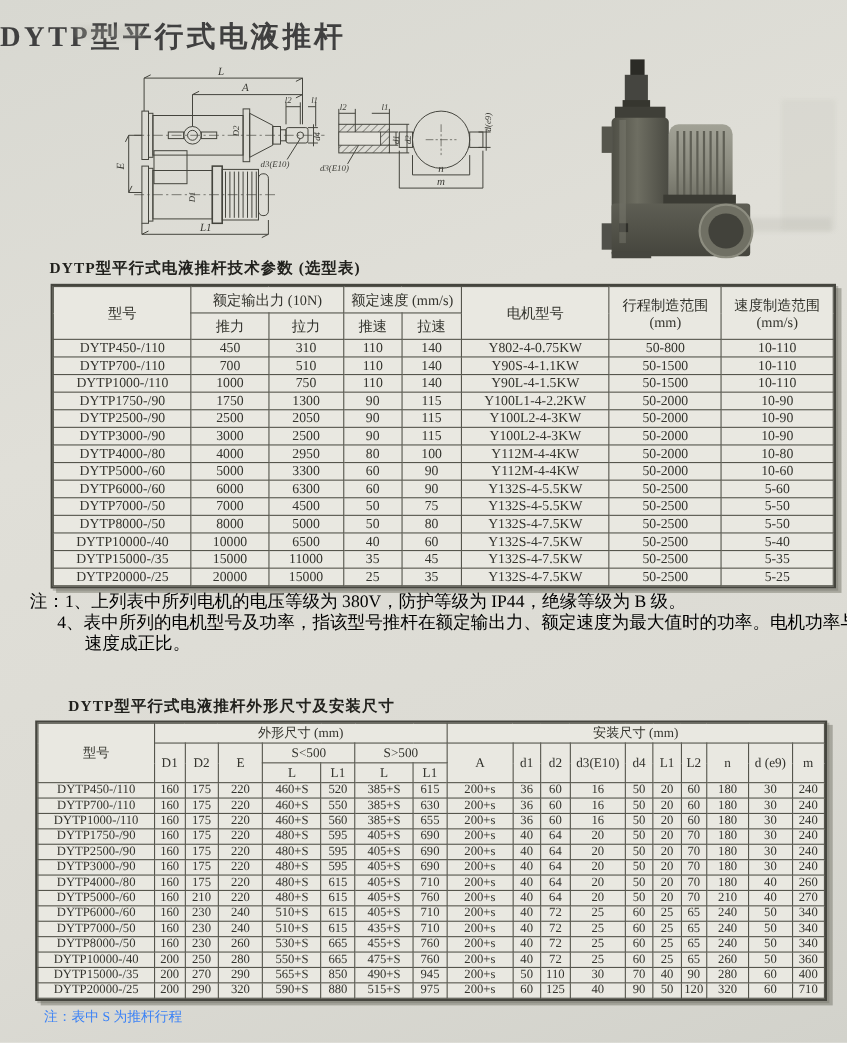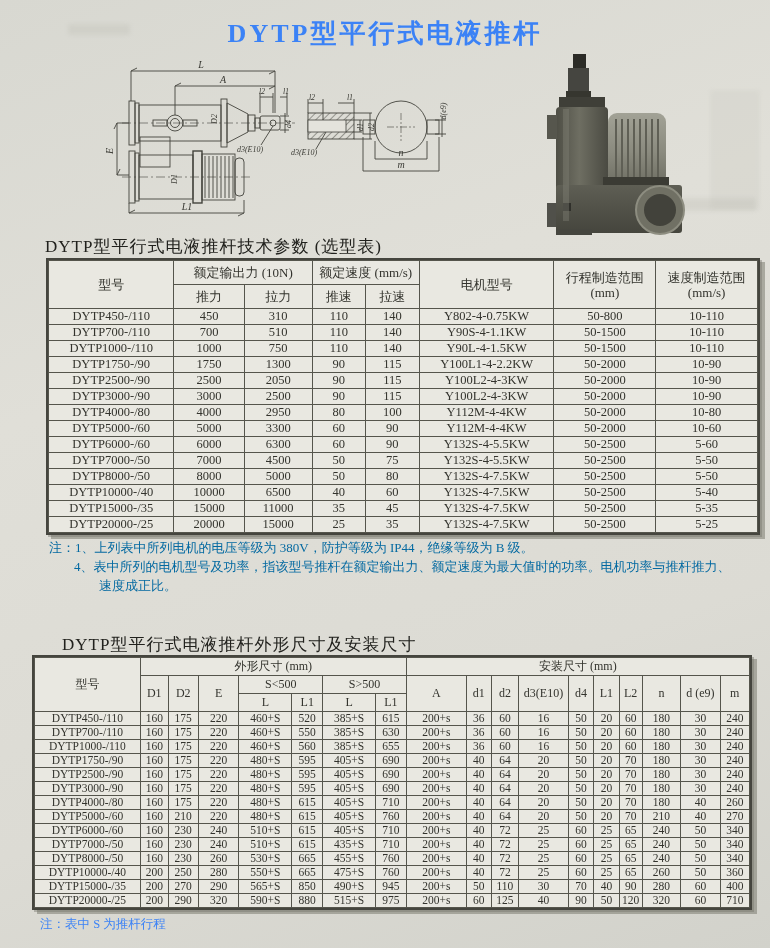--- a/index.html
+++ b/index.html
@@ -3,44 +3,44 @@
 <meta charset="utf-8">
 <style>
   html,body{margin:0;padding:0;}
   body{
     width:770px;height:948px;position:relative;overflow:hidden;
     background:linear-gradient(160deg,#d8d8d1 0%,#e0dfd8 35%,#dcdbd4 70%,#d2d2cb 100%);
     font-family:"Liberation Serif","DejaVu Serif",serif;
     color:#2d2d28;
   }
   .page-title{
-    position:absolute;top:16px;left:0;width:100%;text-align:center;
-    font-size:26px;font-weight:bold;letter-spacing:3px;color:#3b82f6;margin:0;
+    position:absolute;top:16px;left:0;width:100%;
+    font-size:26px;font-weight:bold;letter-spacing:3px;color:#404040;margin:0;
   }
   .figure{position:absolute;top:55px;left:90px;}
   .photo{position:absolute;top:53px;left:523px;}
   .bleed{position:absolute;background:#b9b9b0;opacity:.28;filter:blur(2px);border-radius:2px;}
-  .sec-heading{position:absolute;font-size:17px;font-weight:normal;color:#21211d;letter-spacing:1px;}
+  .sec-heading{position:absolute;font-size:14px;font-weight:bold;color:#21211d;letter-spacing:1px;}
   #s1h{top:235px;left:45px;}
   #s2h{top:633px;left:32px;margin-left:30px;}
   .tblwrap{
     position:absolute;background:#e9e8e1;
     border:2px solid #45453e;
     box-shadow:5px 4px 0 rgba(115,115,104,.5),2px 2px 0 rgba(95,95,85,.35);
   }
   .tblwrap1{top:258px;left:46px;width:710px;}
   .tblwrap2{top:655px;left:32px;width:716px;}
   table{border-collapse:collapse;width:100%;table-layout:fixed;}
   th,td{border:1px solid #55554c;text-align:center;vertical-align:middle;
         padding:0;font-weight:normal;white-space:nowrap;overflow:hidden;color:#33332d;}
   #t1 th{font-size:13px;height:23px;line-height:15px;}
   #t1 td{font-size:12.5px;height:15px;line-height:15px;}
   #t2 th{font-size:12px;height:17px;line-height:13px;}
   #t2 td{font-size:11.5px;height:13px;line-height:13px;}
-  .notes{position:absolute;top:538px;left:49px;width:700px;font-size:13px;line-height:19px;color:#0369a1;}
+  .notes{position:absolute;top:538px;left:27px;width:700px;font-size:16px;line-height:19px;color:#000000;}
   .notes .ln{white-space:nowrap;}
   .notes .ind1{padding-left:25px;}
   .notes .ind2{padding-left:50px;}
   .note2{position:absolute;top:916px;left:40px;font-size:12.5px;color:#3b82f6;}
   svg text{font-family:"Liberation Serif","DejaVu Serif",serif;fill:#3a3a34;}
   .dim{font-size:10px;font-style:italic;}
   .dimsm{font-size:8px;font-style:italic;}
 </style>
 </head>
 <body>

